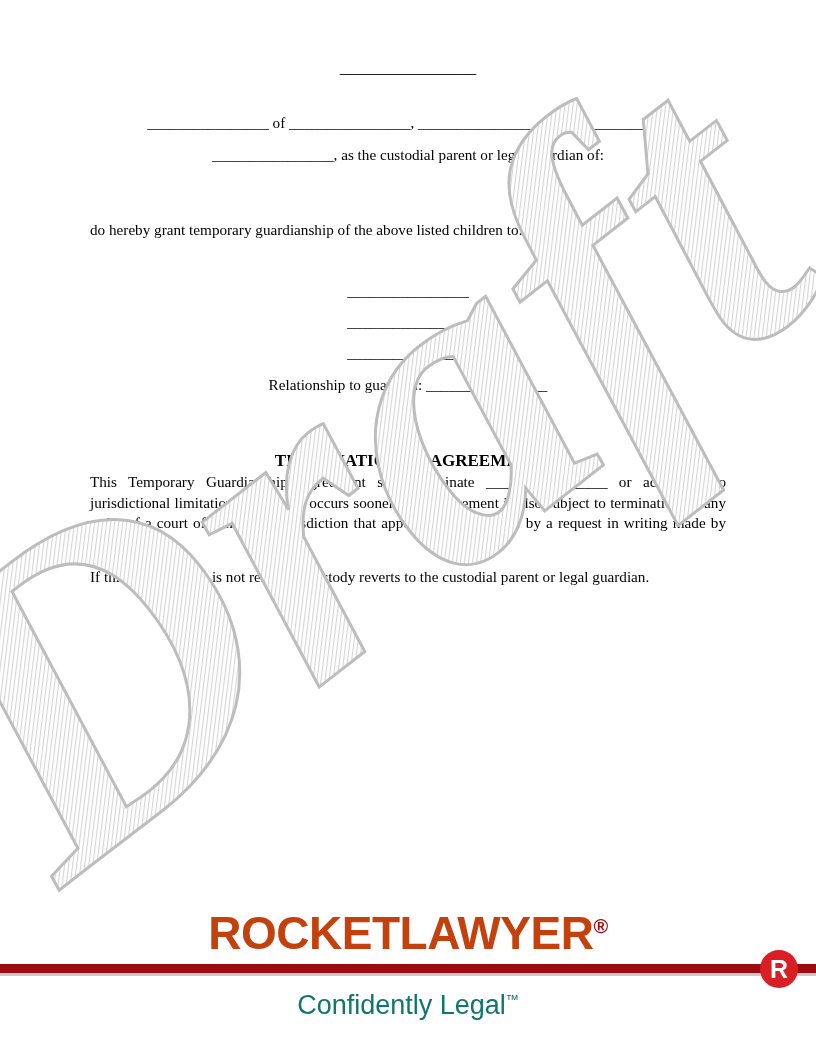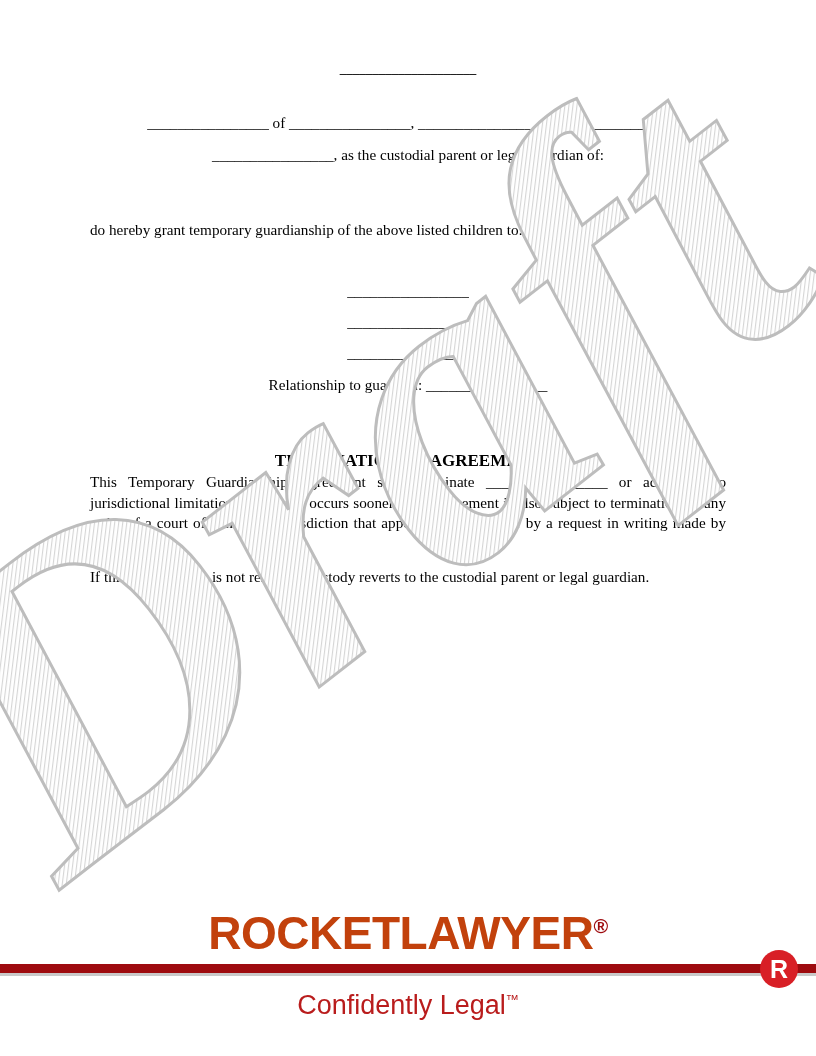--- a/index.html
+++ b/index.html
@@ -138,21 +138,21 @@
     text-align: center;
   }
   .tagline {
     position: absolute;
     left: 0;
     top: 84px;
     width: 816px;
     text-align: center;
     font-family: "Liberation Sans", sans-serif;
     font-size: 27px;
-    color: #b91c1c;
+    color: #0f766e;
   }
   .tagline .tm {
     font-size: 13px;
     vertical-align: super;
   }
 </style>
 </head>
 <body>
 
 <div class="page">

